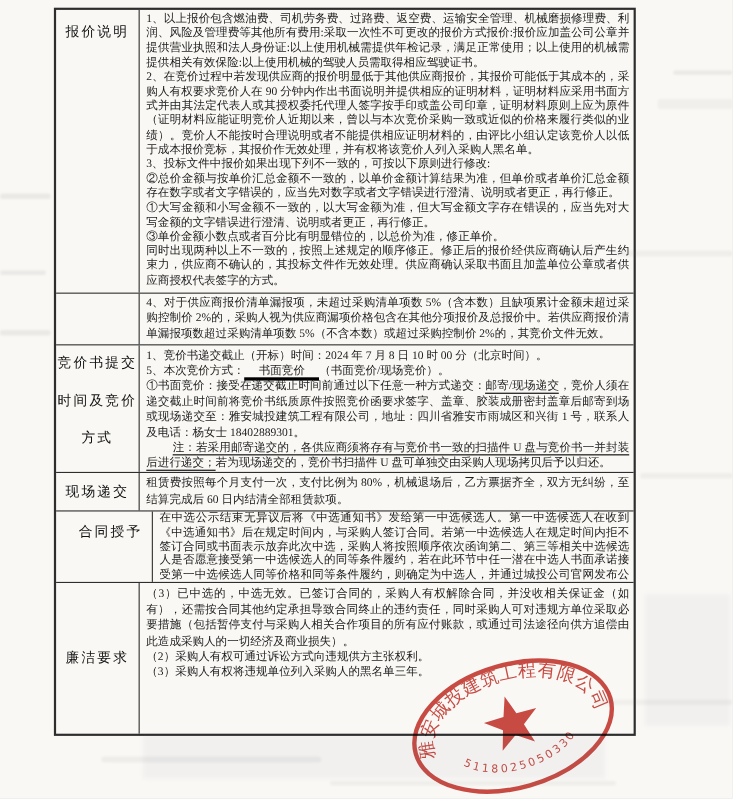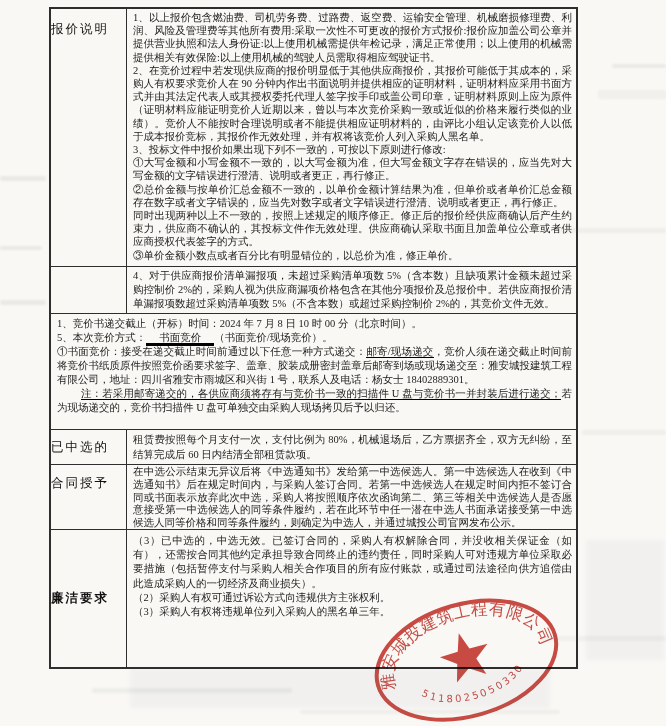--- a/index.html
+++ b/index.html
@@ -10,21 +10,21 @@
     color:#1c1c1c;
   }
   .doc-table{
     position:absolute;left:49px;top:7px;width:529px;
     border:2px solid #2e2e2e;box-sizing:border-box;background:transparent;
   }
   .t-row{display:flex;box-sizing:border-box;border-bottom:1px solid #2e2e2e;}
   .t-row:last-child{border-bottom:none;}
   .h-cell{
     width:76px;flex:0 0 76px;box-sizing:border-box;border-right:1px solid #2e2e2e;
-    display:flex;flex-direction:column;align-items:flex-start;
+    display:flex;flex-direction:column;align-items:center;
     font-size:12.5px;letter-spacing:2px;color:#111;
   }
   .c-cell{
     flex:1;box-sizing:border-box;padding:2px 4px 0 6px;
     font-size:10.5px;line-height:13.2px;text-align:justify;overflow:hidden;
   }
   .c-cell p{margin:0;}
   .bold{font-weight:normal;}
   .u{border-bottom:1px solid #000000;}
   .fill-blank{border-bottom:3px solid #000000;padding:0 13px;}
@@ -35,24 +35,24 @@
   .row-b{height:47px;}
   .row-b .c-cell{line-height:14px;padding-top:2px;}
   .row-c{height:116px;}
   .row-c .c-cell{line-height:14px;padding-top:3px;}
   .row-c .h-cell{justify-content:flex-start;padding-top:8px;}
   .row-c .h-line{margin-bottom:17px;white-space:nowrap;}
   .row-d{height:35px;}
   .row-d .h-cell{justify-content:center;}
   .row-d .c-cell{line-height:14.5px;padding-top:3px;}
   .row-e{height:65px;}
-  .row-e .h-cell{justify-content:flex-start;padding-top:10px;}
+  .row-e .h-cell{justify-content:flex-start;padding-top:10px;margin-left:12px;}
   .row-e .c-cell{line-height:12.8px;padding-top:1px;}
   .row-f{height:137px;}
-  .row-f .h-cell{justify-content:center;font-weight:bold;}
+  .row-f .h-cell{justify-content:center;}
   .row-f .c-cell{line-height:14.2px;padding-top:4px;}
   
   .seal{
     position:absolute;left:367px;top:592px;width:200px;height:140px;
     transform:rotate(-16deg);mix-blend-mode:multiply;opacity:.88;pointer-events:none;
   }
   
   .smudge{position:absolute;background:rgba(110,110,112,.10);filter:blur(1.2px);border-radius:2px;}
   .ghost{position:absolute;background:rgba(100,100,135,.05);filter:blur(2px);}
 </style>
@@ -64,46 +64,51 @@
   <div class="doc-table">
 
     <div class="t-row row-a">
       <div class="h-cell">
         <span>报价说明</span>
       </div>
       <div class="c-cell">
         <p>1、以上报价包含燃油费、司机劳务费、过路费、返空费、运输安全管理、机械磨损修理费、利润、风险及管理费等其他所有费用:采取一次性不可更改的报价方式报价:报价应加盖公司公章并提供营业执照和法人身份证:以上使用机械需提供年检记录，满足正常使用；以上使用的机械需提供相关有效保险:以上使用机械的驾驶人员需取得相应驾驶证书。</p>
         <p>2、在竞价过程中若发现供应商的报价明显低于其他供应商报价，其报价可能低于其成本的，采购人有权要求竞价人在 90 分钟内作出书面说明并提供相应的证明材料，证明材料应采用书面方式并由其法定代表人或其授权委托代理人签字按手印或盖公司印章，证明材料原则上应为原件（证明材料应能证明竞价人近期以来，曾以与本次竞价采购一致或近似的价格来履行类似的业绩）。竞价人不能按时合理说明或者不能提供相应证明材料的，由评比小组认定该竞价人以低于成本报价竞标，其报价作无效处理，并有权将该竞价人列入采购人黑名单。</p>
         <p>3、投标文件中报价如果出现下列不一致的，可按以下原则进行修改:</p>
+        <p>②总价金额与按单价汇总金额不一致的，以单价金额计算结果为准，但单价或者单价汇总金额存在数字或者文字错误的，应当先对数字或者文字错误进行澄清、说明或者更正，再行修正。</p>
         <p>①大写金额和小写金额不一致的，以大写金额为准，但大写金额文字存在错误的，应当先对大写金额的文字错误进行澄清、说明或者更正，再行修正。</p>
-        <p>②总价金额与按单价汇总金额不一致的，以单价金额计算结果为准，但单价或者单价汇总金额存在数字或者文字错误的，应当先对数字或者文字错误进行澄清、说明或者更正，再行修正。</p>
+        <p>③单价金额小数点或者百分比有明显错位的，以总价为准，修正单价。</p>
         <p>同时出现两种以上不一致的，按照上述规定的顺序修正。修正后的报价经供应商确认后产生约束力，供应商不确认的，其投标文件作无效处理。供应商确认采取书面且加盖单位公章或者供应商授权代表签字的方式。</p>
-        <p>③单价金额小数点或者百分比有明显错位的，以总价为准，修正单价。</p>
       </div>
     </div>
 
     <div class="t-row row-b">
       <div class="h-cell"></div>
       <div class="c-cell bold">
         <p>4、对于供应商报价清单漏报项，未超过采购清单项数 5%（含本数）且缺项累计金额未超过采购控制价 2%的，采购人视为供应商漏项价格包含在其他分项报价及总报价中。若供应商报价清单漏报项数超过采购清单项数 5%（不含本数）或超过采购控制价 2%的，其竞价文件无效。</p>
       </div>
     </div>
 
     <div class="t-row row-c">
+      <div class="h-cell">
+        <span class="h-line">竞价书提交</span>
+        <span class="h-line">时间及竞价</span>
+        <span class="h-line">方式</span>
+      </div>
       <div class="c-cell">
         <p>1、竞价书递交截止（开标）时间：2024 年 7 月 8 日 10 时 00 分（北京时间）。</p>
         <p><span>5、本次竞价方式：</span><span class="fill-blank">书面竞价</span><span>（书面竞价/现场竞价）。</span></p>
         <p><span class="bold">①书面竞价：</span><span>接受在递交截止时间前通过以下任意一种方式递交：</span><span class="bold u">邮寄/现场递交</span><span>，竞价人须在递交截止时间前将竞价书纸质原件按照竞价函要求</span><span class="bold">签字、盖章、胶装成册密封盖章后</span><span>邮寄到场或现场递交至：雅安城投建筑工程有限公司，地址：四川省雅安市雨城区和兴街 1 号，联系人及电话：杨女士 18402889301。</span></p>
         <p class="note-p"><span class="bold u">注：若采用邮寄递交的，各供应商须将存有与竞价书一致的扫描件 U 盘与竞价书一并封装后进行递交；</span><span class="bold">若为现场递交的，竞价书扫描件 U 盘可单独交由采购人现场拷贝后予以归还。</span></p>
       </div>
     </div>
 
     <div class="t-row row-d">
       <div class="h-cell">
-        <span>已中选的</span>
+        <span>现场递交</span>
       </div>
       <div class="c-cell">
         <p>租赁费按照每个月支付一次，支付比例为 80%，机械退场后，乙方票据齐全，双方无纠纷，至结算完成后 60 日内结清全部租赁款项。</p>
       </div>
     </div>
 
     <div class="t-row row-e">
       <div class="h-cell">
         <span>合同授予</span>
       </div>

